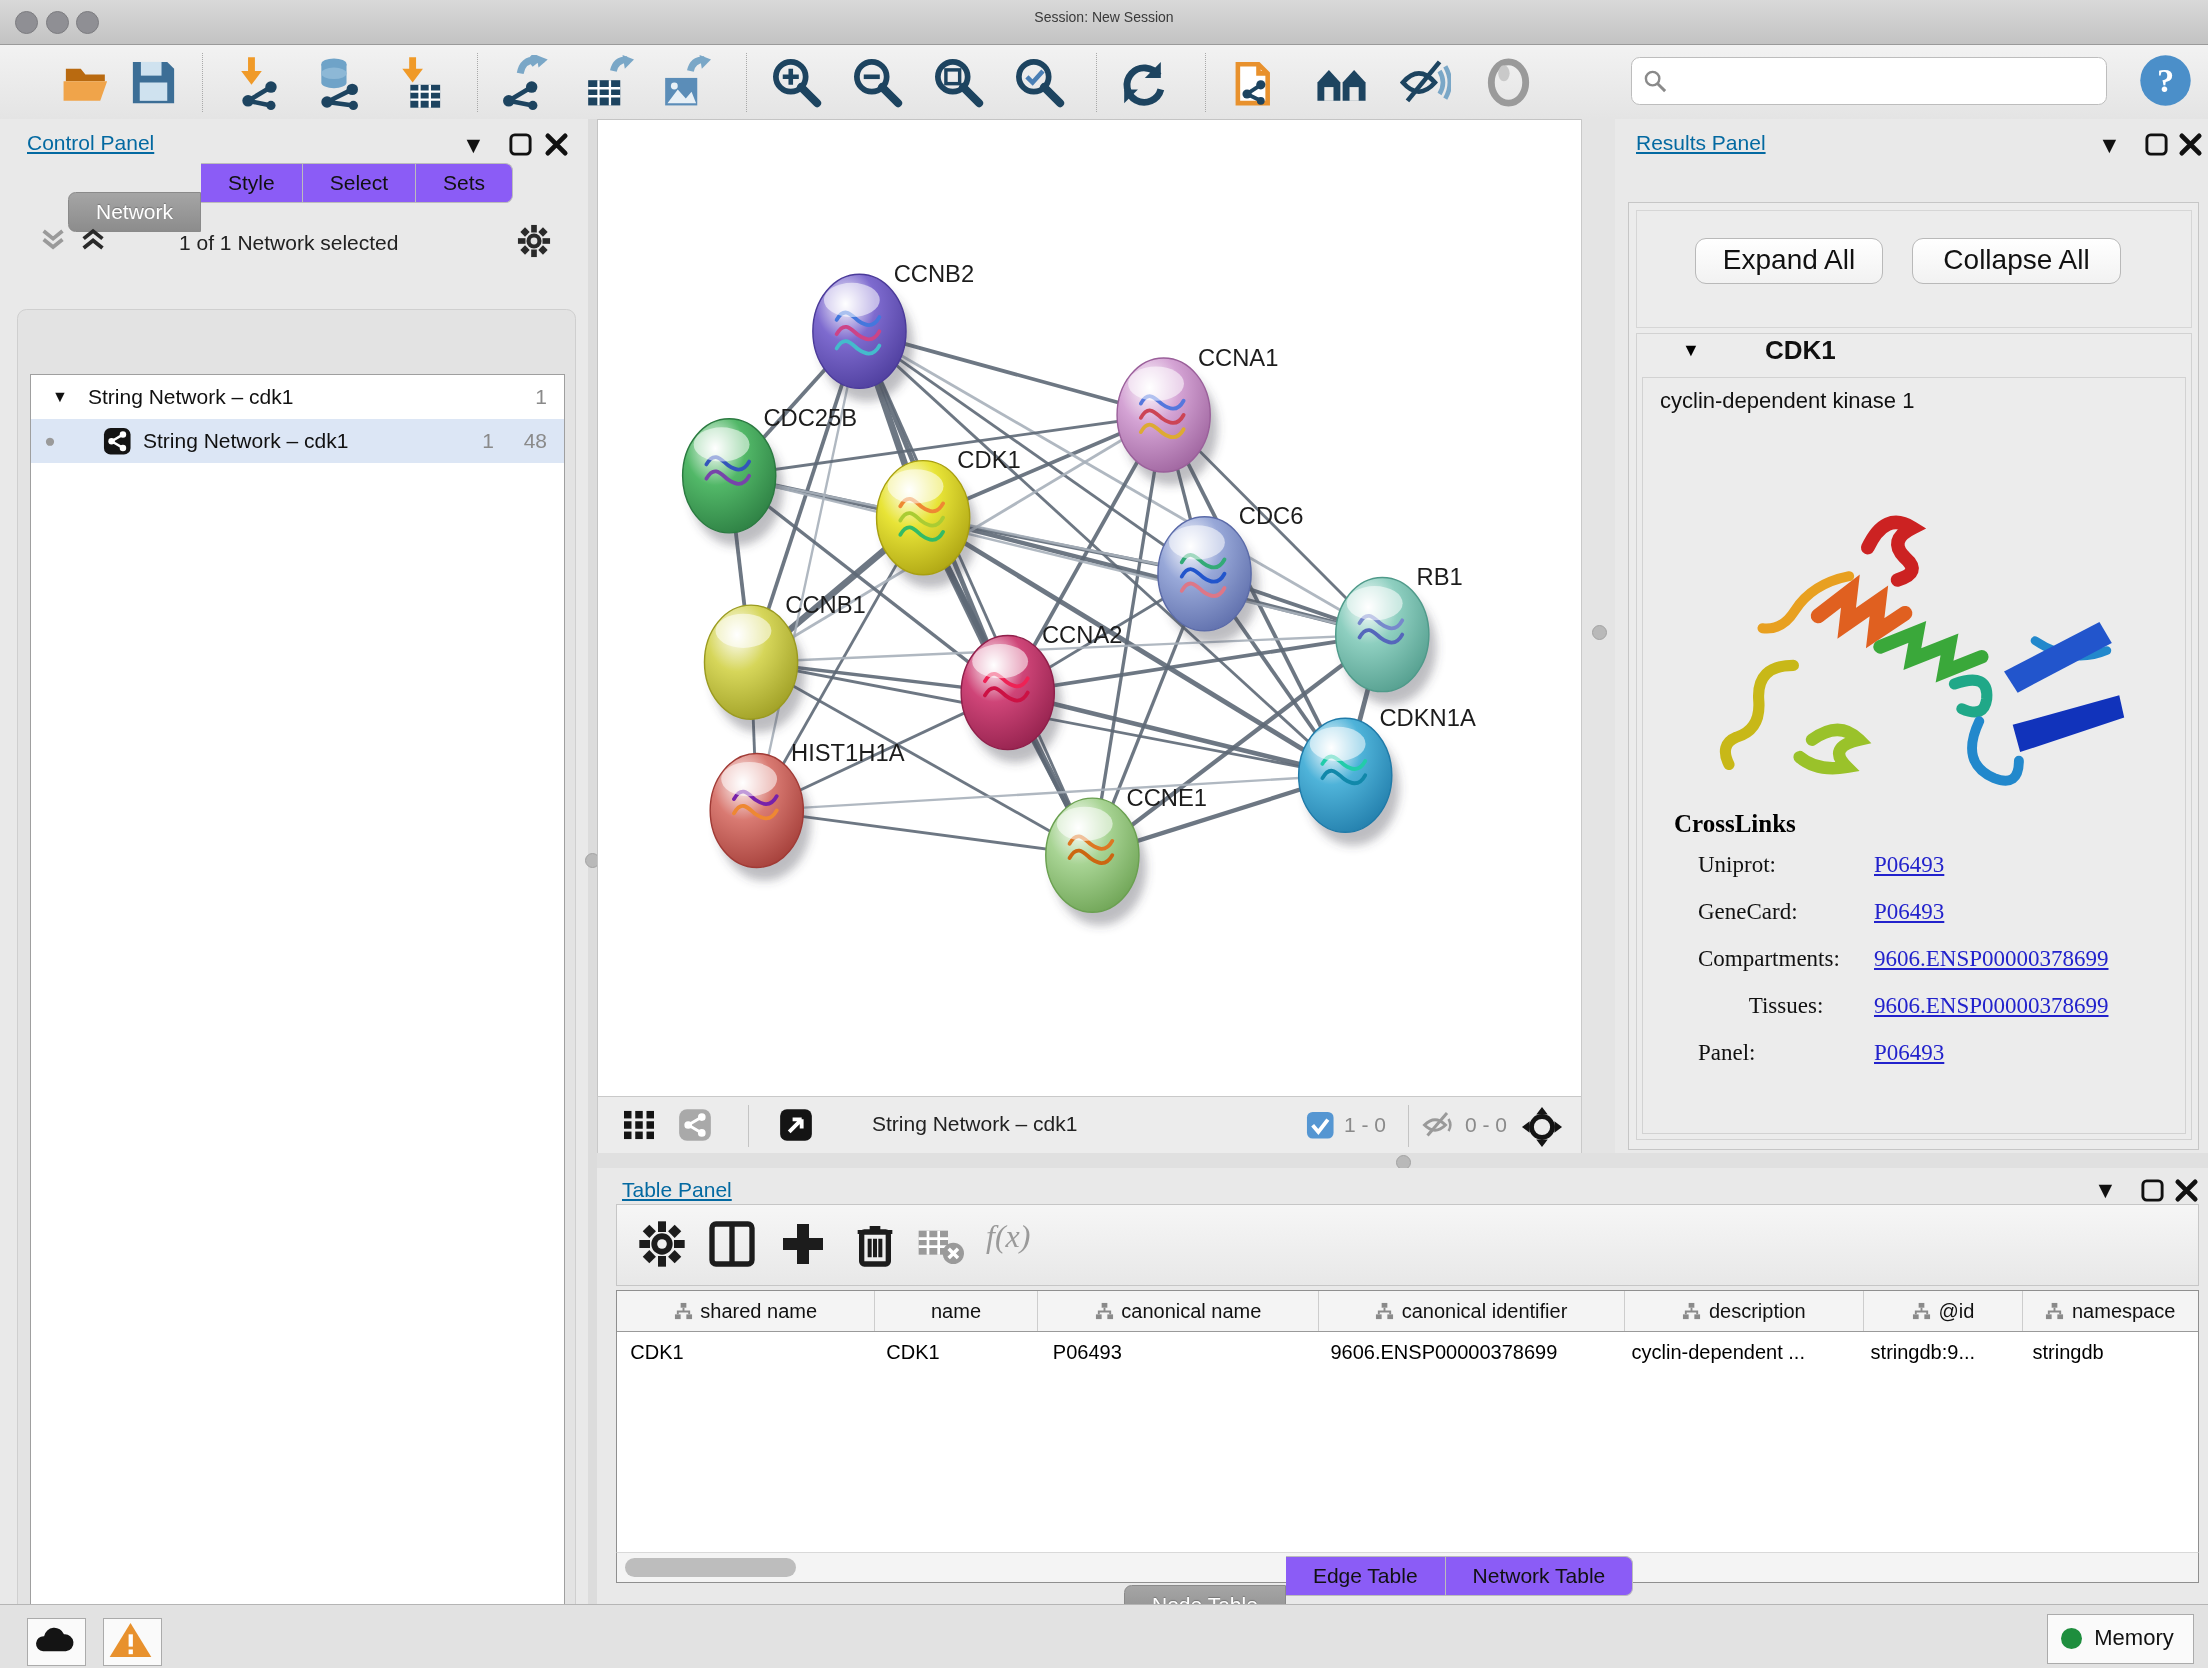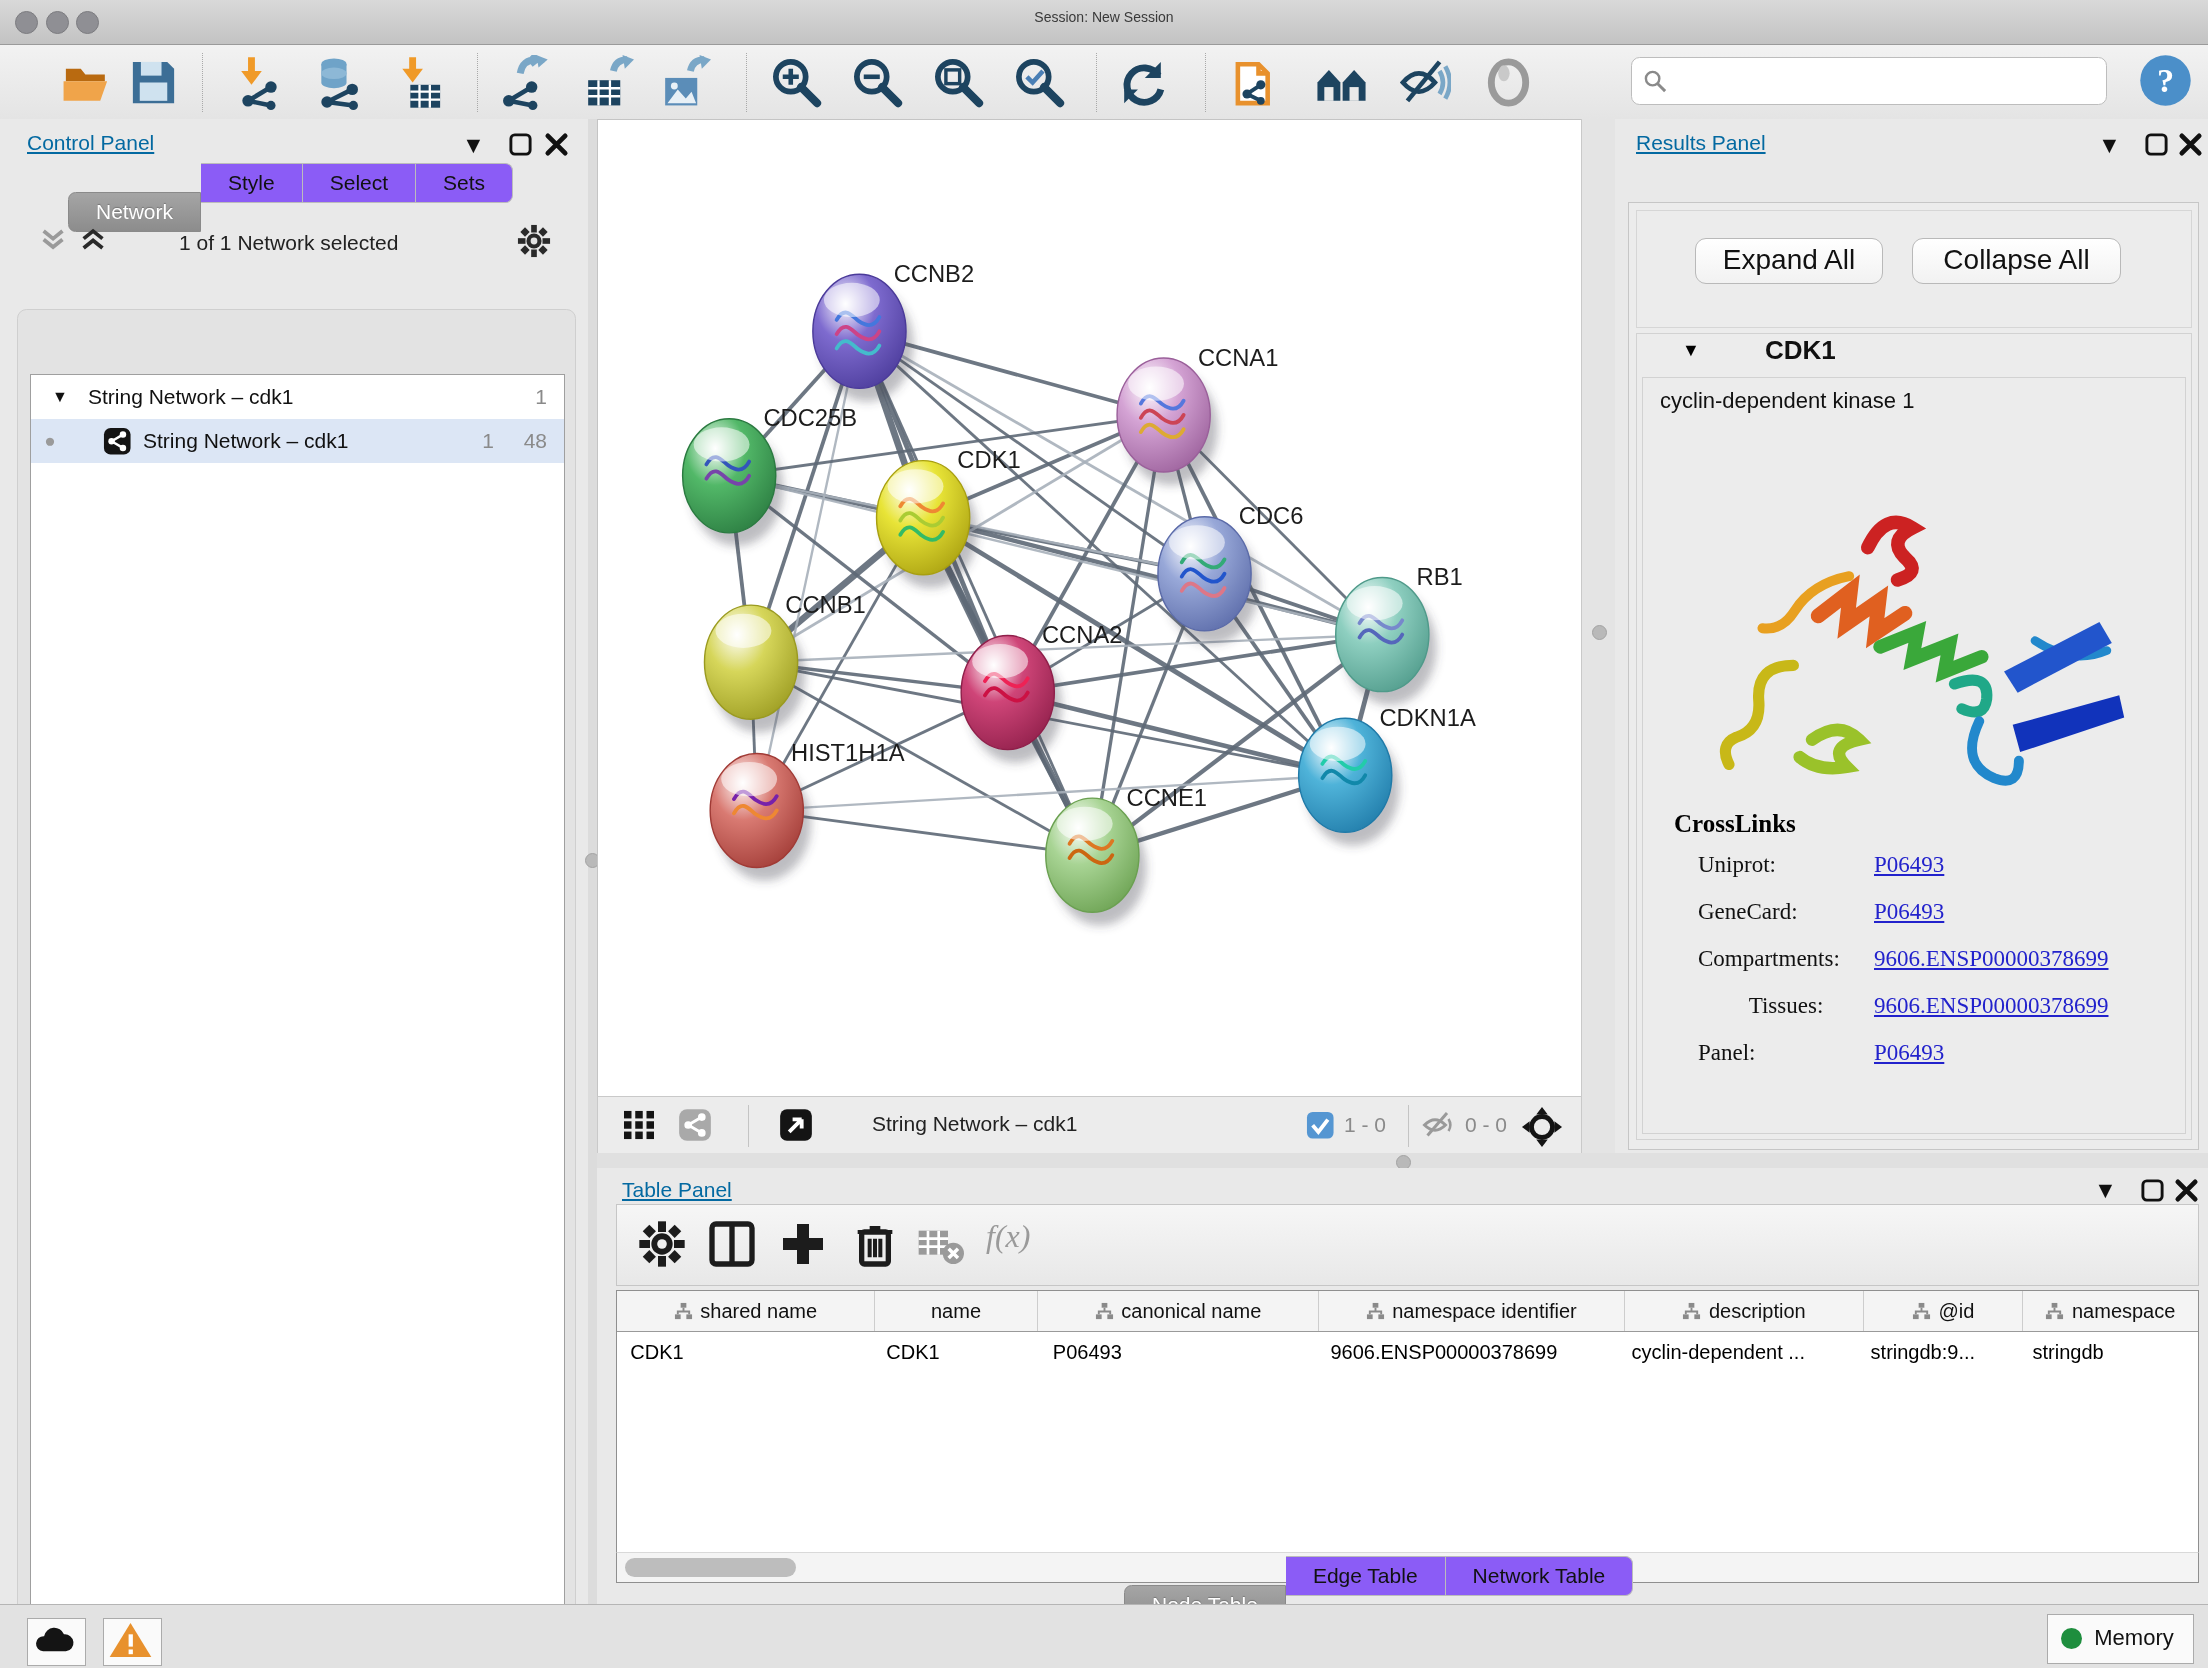--- a/index.html
+++ b/index.html
@@ -661,21 +661,21 @@
         </svg>
       <span>canonical name</span>
     </div>
     <div class="th" style="width:306px">
       <svg width="19" height="19" viewBox="0 0 20 20">
           <rect x="7" y="1" width="6" height="5" fill="#8a8a8a"></rect>
           <rect x="1" y="13" width="6" height="5" fill="#8a8a8a"></rect>
           <rect x="13" y="13" width="6" height="5" fill="#8a8a8a"></rect>
           <path d="M10 6 v4 M4 13 v-3 h12 v3" stroke="#8a8a8a" stroke-width="2" fill="none"></path>
         </svg>
-      <span>namespace identifier</span>
+      <span>canonical identifier</span>
     </div>
     <div class="th" style="width:240px">
       <svg width="19" height="19" viewBox="0 0 20 20">
           <rect x="7" y="1" width="6" height="5" fill="#8a8a8a"></rect>
           <rect x="1" y="13" width="6" height="5" fill="#8a8a8a"></rect>
           <rect x="13" y="13" width="6" height="5" fill="#8a8a8a"></rect>
           <path d="M10 6 v4 M4 13 v-3 h12 v3" stroke="#8a8a8a" stroke-width="2" fill="none"></path>
         </svg>
       <span>description</span>
     </div>

